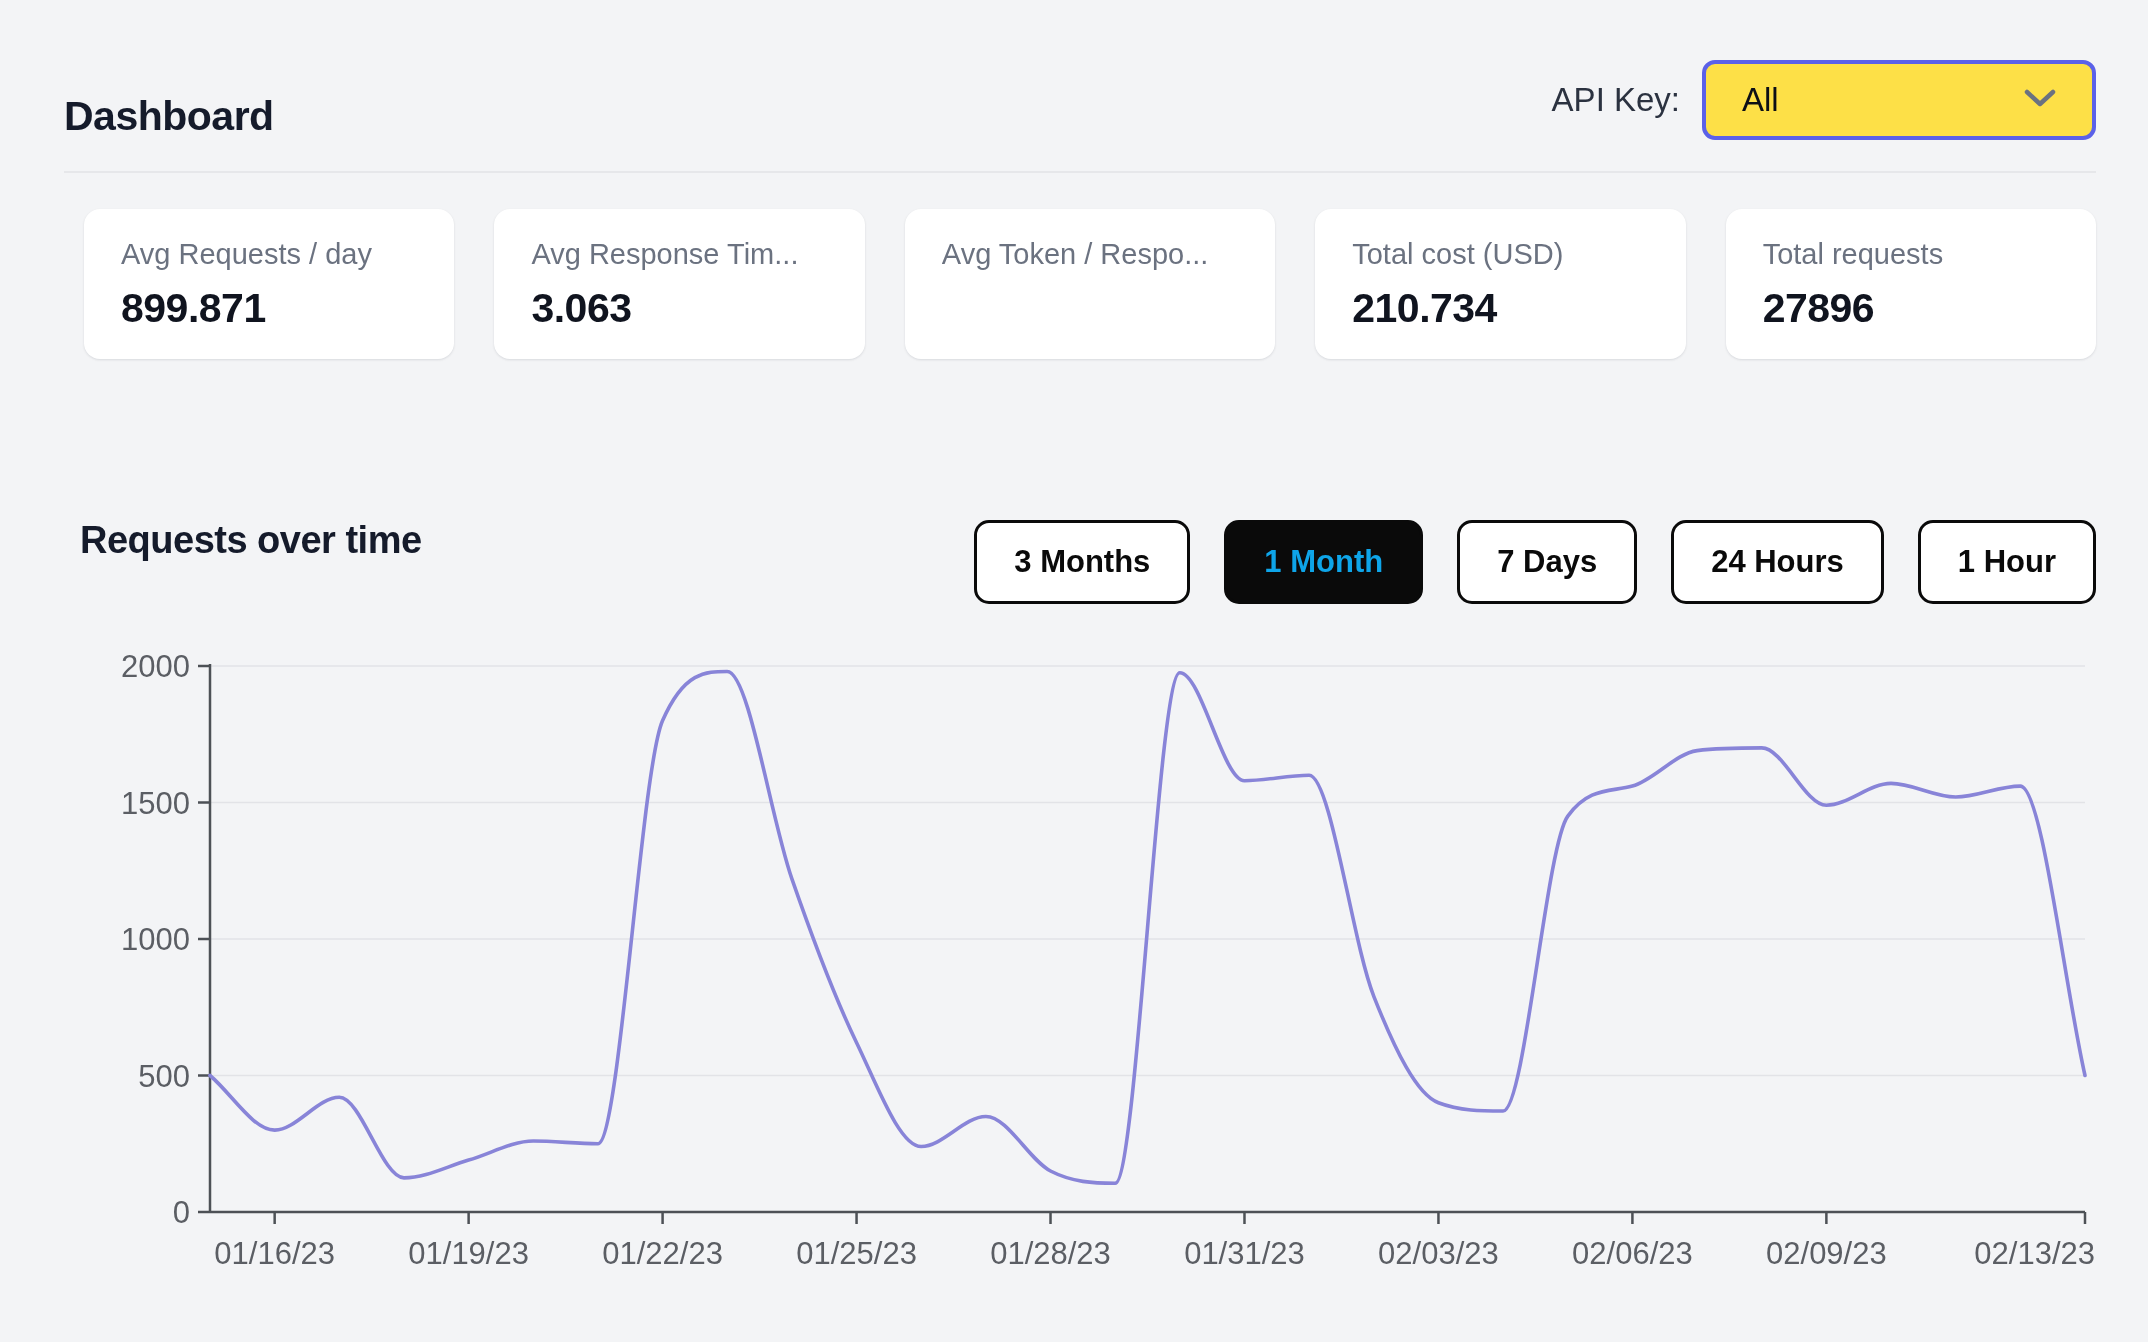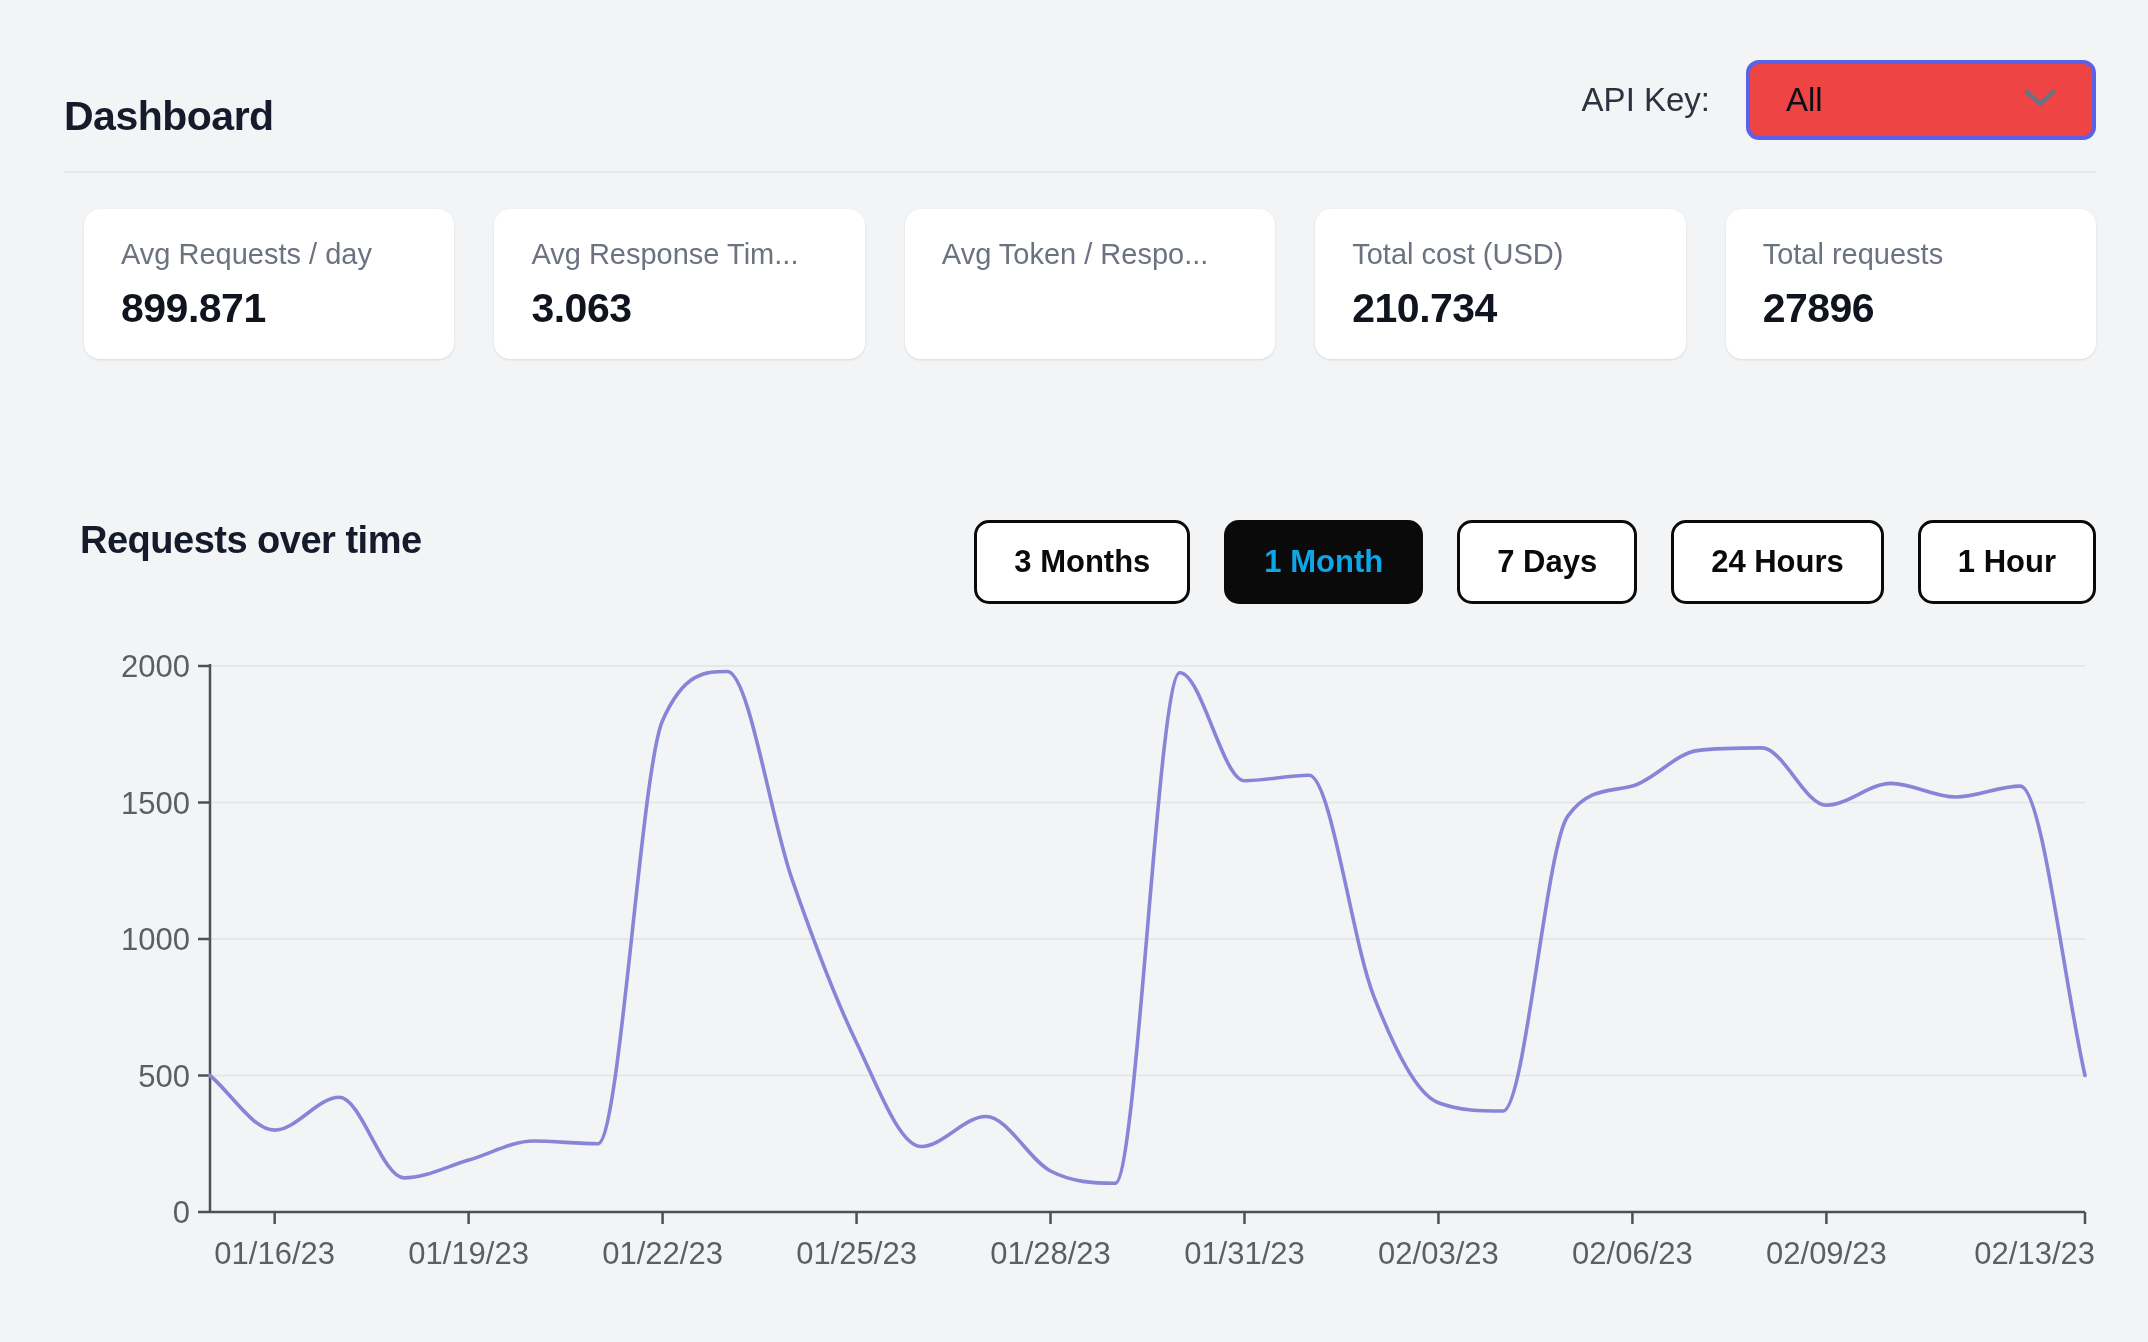--- a/index.html
+++ b/index.html
@@ -12,24 +12,24 @@
   }
 
   
   .header {
     position: absolute; left: 64px; right: 52px; top: 36px; height: 104px;
     display: flex; align-items: flex-end; justify-content: space-between;
   }
   .page-title {
     font-size: 41px; font-weight: 700; color: #151b2b; letter-spacing: -0.5px;
   }
-  .apikey-group { display: flex; align-items: center; gap: 36px; margin-left: 19px; }
+  .apikey-group { display: flex; align-items: center; gap: 22px; margin-left: 19px; }
   .apikey-label { font-size: 33px; color: #2b3240; font-weight: 500; }
   .apikey-select {
-    width: 350px; height: 80px; background: #ef4444;
+    width: 394px; height: 80px; background: #fde047;
     border: 4px solid #5b61e8; border-radius: 13px;
     display: flex; align-items: center; justify-content: space-between;
     padding: 0 36px 0 36px; cursor: pointer;
   }
   .apikey-value { font-size: 33px; color: #0c0f16; }
   .chevron { width: 32px; height: 20px; }
 
   .divider {
     position: absolute; left: 64px; right: 52px; top: 171px;
     border-top: 2px solid #e6e7ea;

